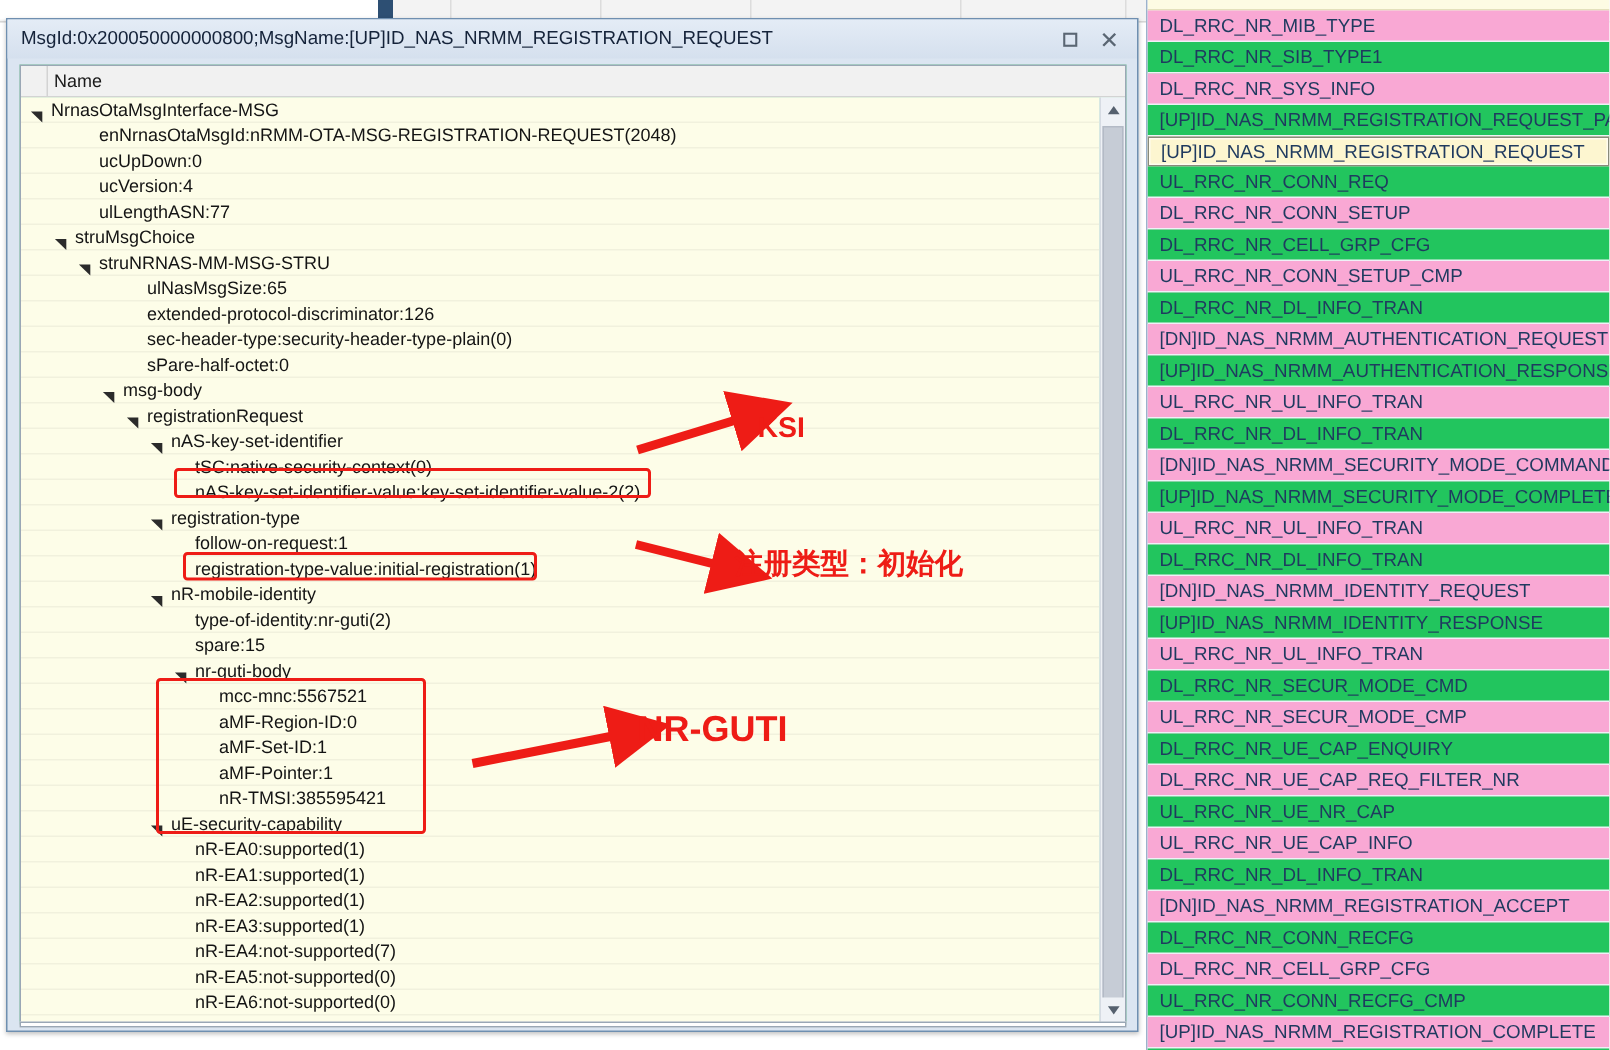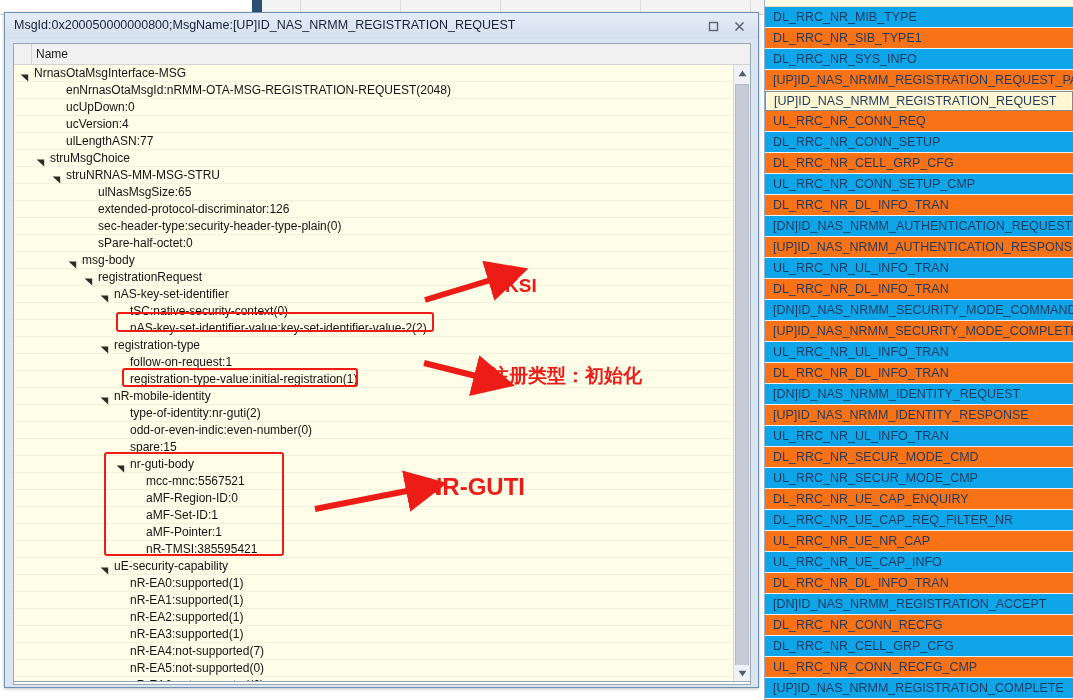--- a/index.html
+++ b/index.html
@@ -25,24 +25,24 @@
     overflow:hidden;
   }
   #right-panel .hdr-strip{height:6px;background:#fdfbe3;border-bottom:1px solid #e3e0bb;}
   .msg-row{
     height:20px;line-height:20px;
     padding-left:8px;
     white-space:nowrap;
     color:#1f3a5f;
     font-size:12.5px;
     border-bottom:1px solid #eef1f6;
-    background:#0ea5e9;
+    background:#f9a8d4;
     overflow:hidden;
   }
-  .msg-row.alt{background:#f97316;}
+  .msg-row.alt{background:#22c55e;}
   .msg-row.selected{
     background:#fdf6d0;
     border:1px solid #8a8a7a;
     box-shadow:inset 0 0 0 1px #fffdf0;
     height:18px;line-height:18px;
     color:#1f3a5f;
   }
 
   
   #dialog{
@@ -290,23 +290,20 @@
         <div class="tnode">
           <span class="exp" style="left: 86px;"><svg width="9" height="9" viewBox="0 0 9 9">
               <path d="M0.6 1.4 L8.2 1.4 L8.2 8.6 Z" fill="#2b2b2b"></path>
             </svg></span>
           <span class="lbl" style="left: 100px;">nR-mobile-identity</span>
         </div>
         <div class="tnode">
           <span class="lbl" style="left: 116px;">type-of-identity:nr-guti(2)</span>
         </div>
         <div class="tnode">
-          <span class="lbl" style="left: 116px;">odd-or-even-indic:even-number(0)</span>
-        </div>
-        <div class="tnode">
           <span class="lbl" style="left: 116px;">spare:15</span>
         </div>
         <div class="tnode">
           <span class="exp" style="left: 102px;"><svg width="9" height="9" viewBox="0 0 9 9">
               <path d="M0.6 1.4 L8.2 1.4 L8.2 8.6 Z" fill="#2b2b2b"></path>
             </svg></span>
           <span class="lbl" style="left: 116px;">nr-guti-body</span>
         </div>
         <div class="tnode">
           <span class="lbl" style="left: 132px;">mcc-mnc:5567521</span>

